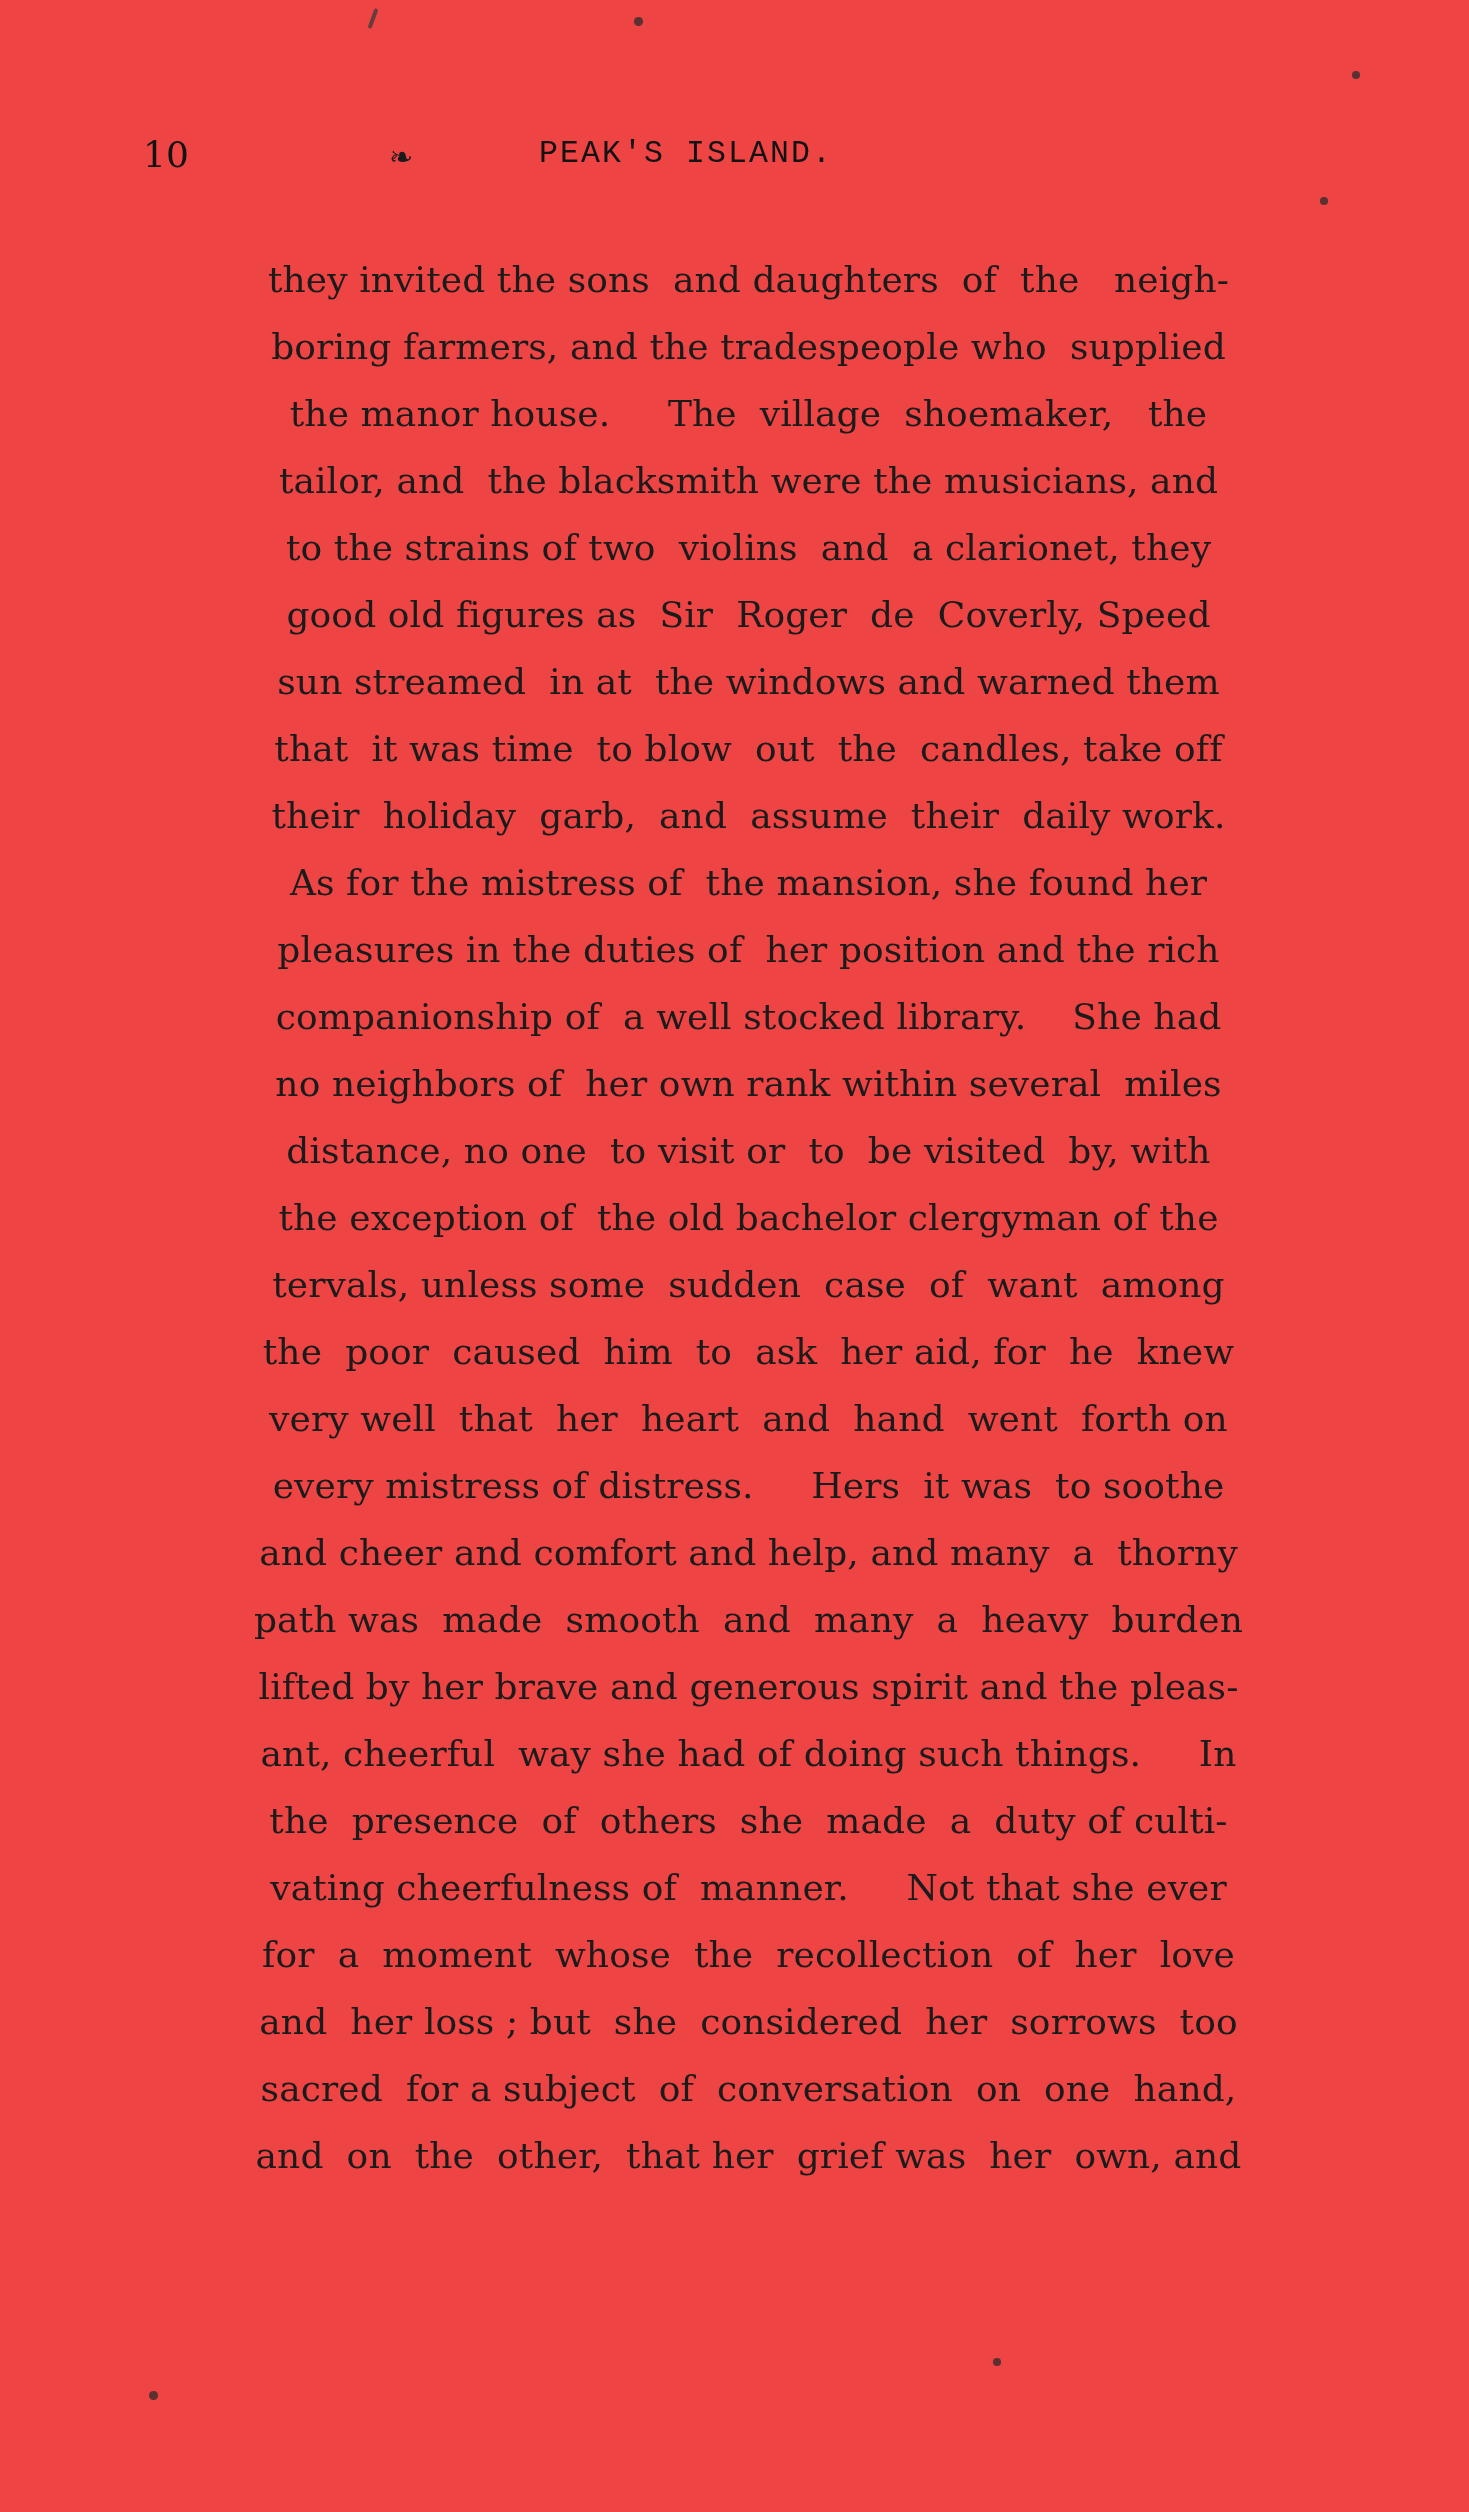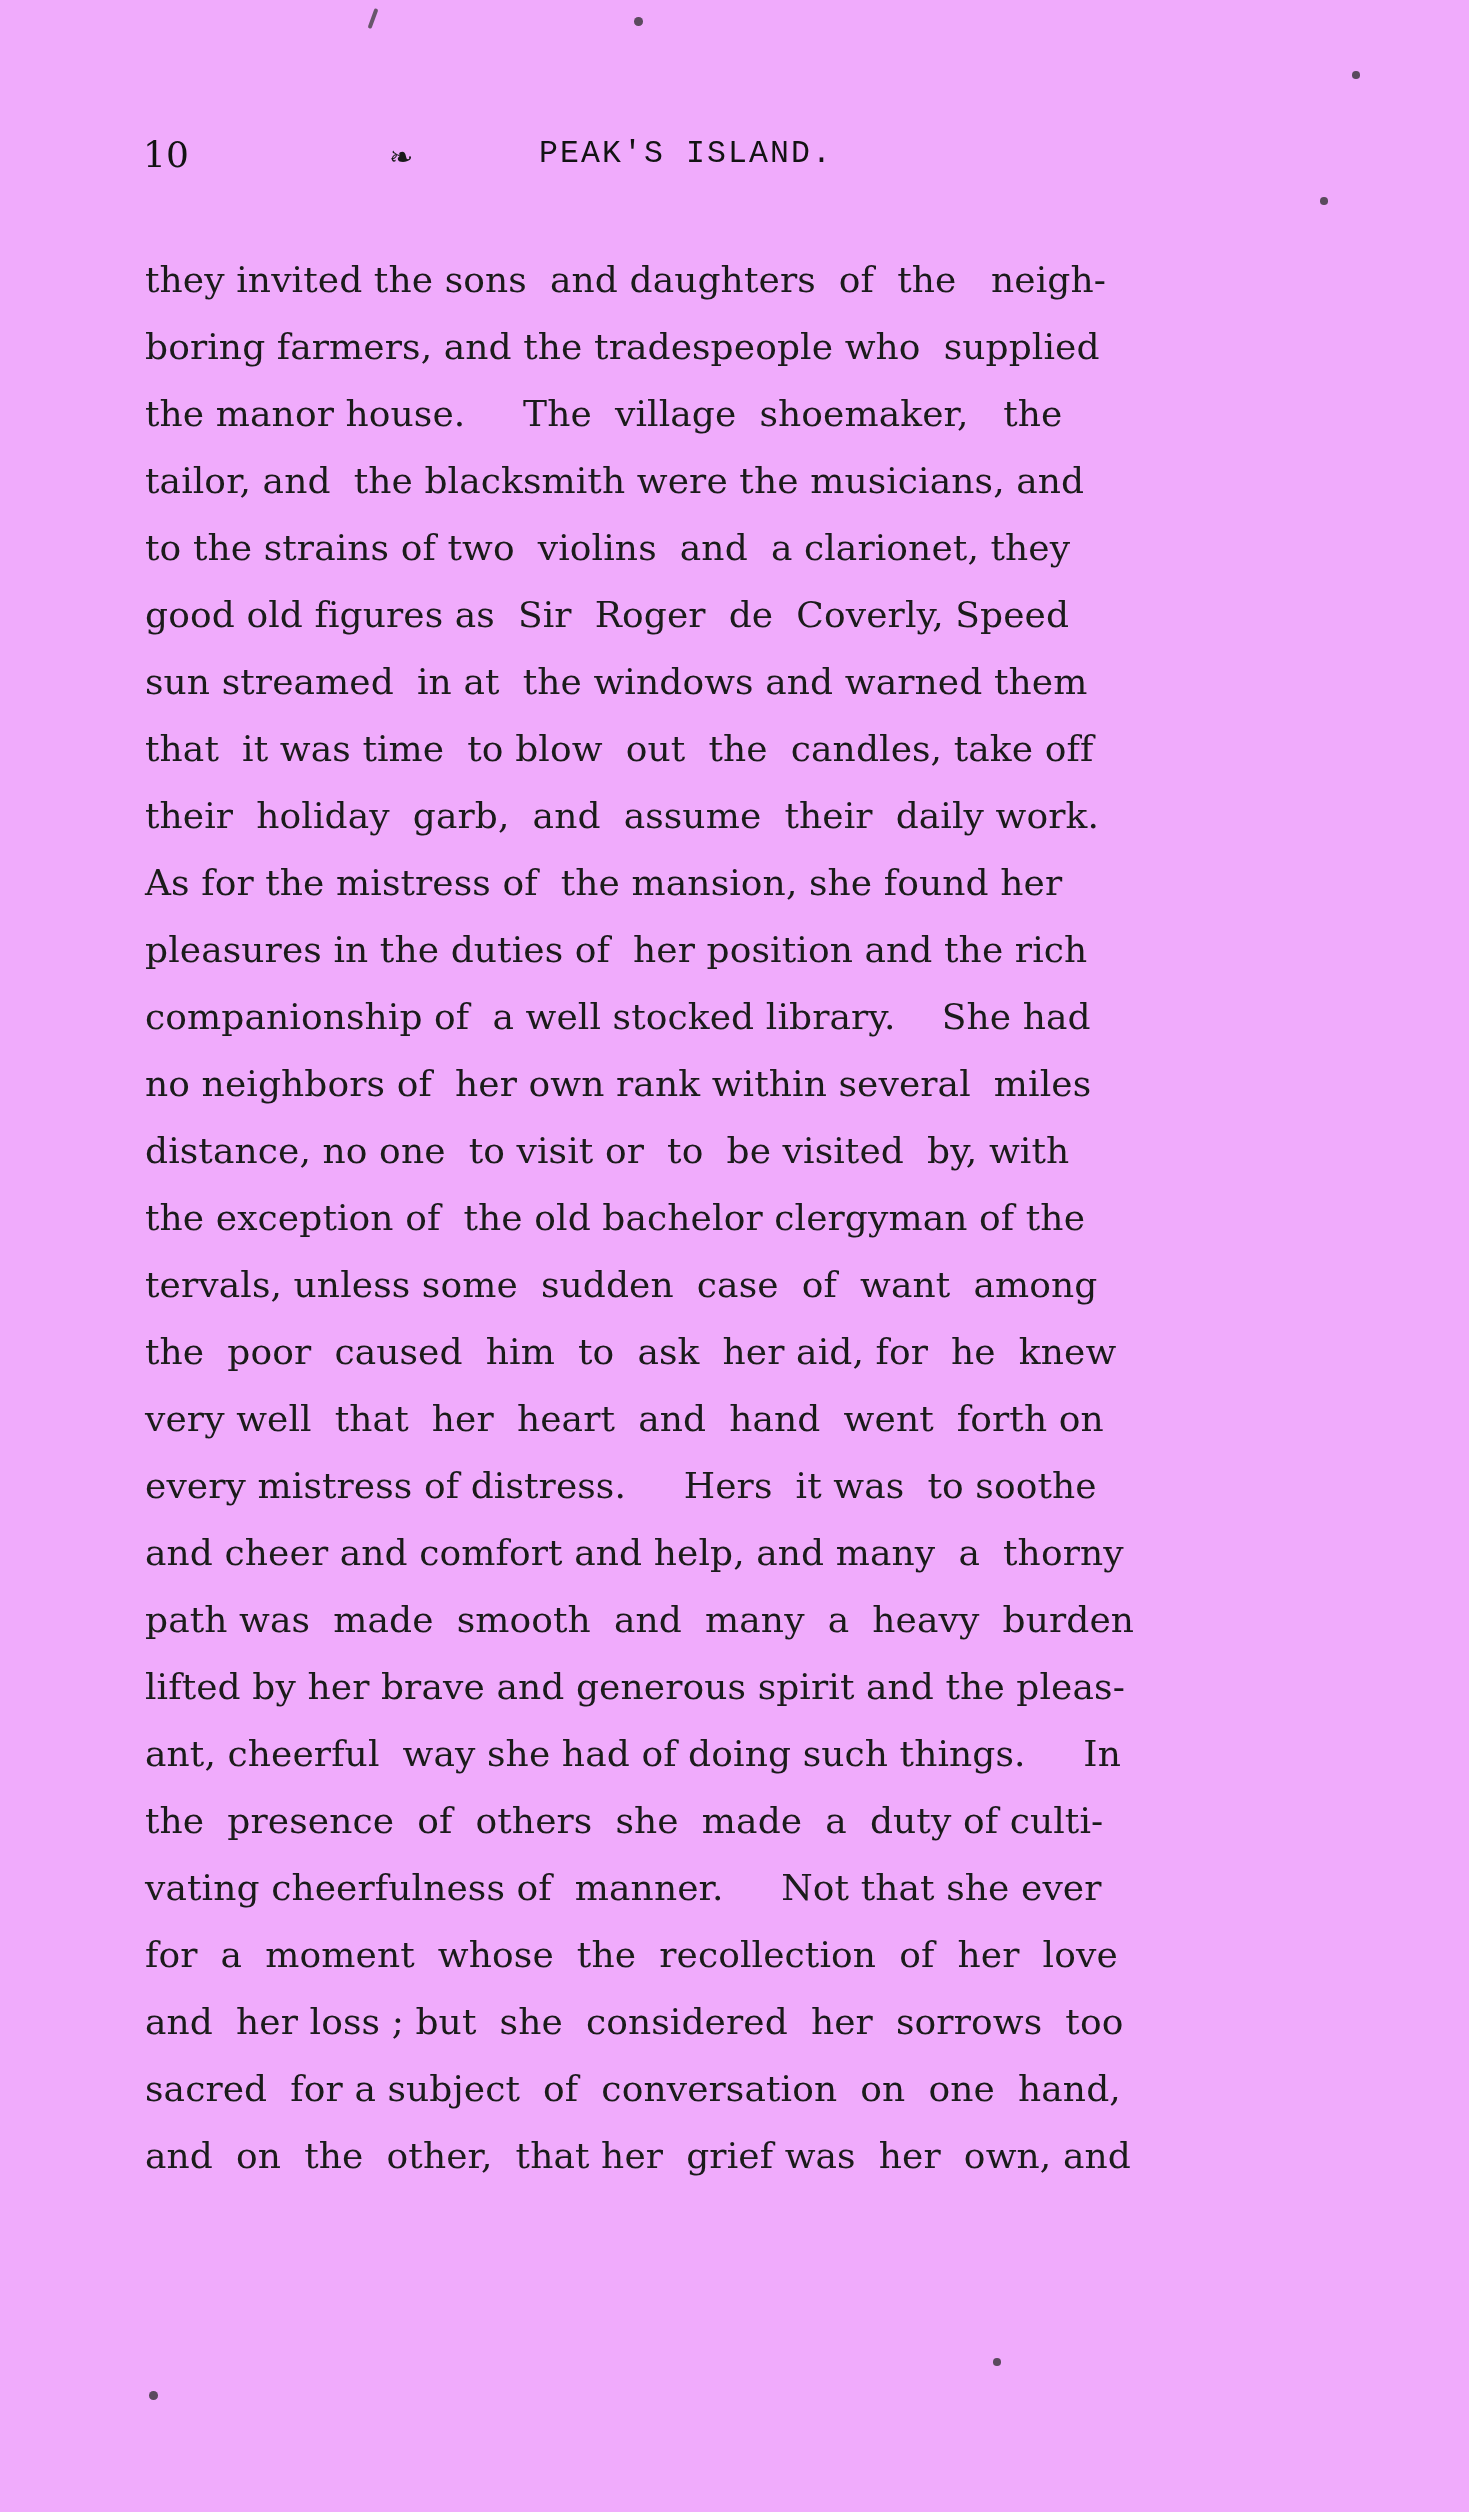--- a/index.html
+++ b/index.html
@@ -14,21 +14,21 @@
     font-family: "DejaVu Serif", serif;
     color: #131313;
     overflow: hidden;
   }
 
   .page {
     position: absolute;
     left: 0; top: 0;
     width: 1470px;
     height: 2512px;
-    background: #f0abfc;
+    background: #ef4444;
   }
 
   
   .speck {
     position: absolute;
     background: #2a2a2a;
     border-radius: 50%;
     opacity: .75;
   }
   .speck-1 { left: 371px; top: 7.6px;  width: 3.8px;  height: 21px; border-radius: 1.9px; transform: rotate(20deg); background:#3a3a3a; }
@@ -69,20 +69,21 @@
     letter-spacing: 2.1px;
     font-family: Liberation Mono, monospace;
   }
 
   
   .textblock {
     position: absolute;
     left: 145px;
     top: 246px;
     width: 1207px;
+    text-align: center;
   }
   .line {
     display: block;
     font-size: 36px;
     line-height: 67px;
     white-space: pre;
     letter-spacing: 0.1px;
     color: #1b1b1b;
   }
 </style>

